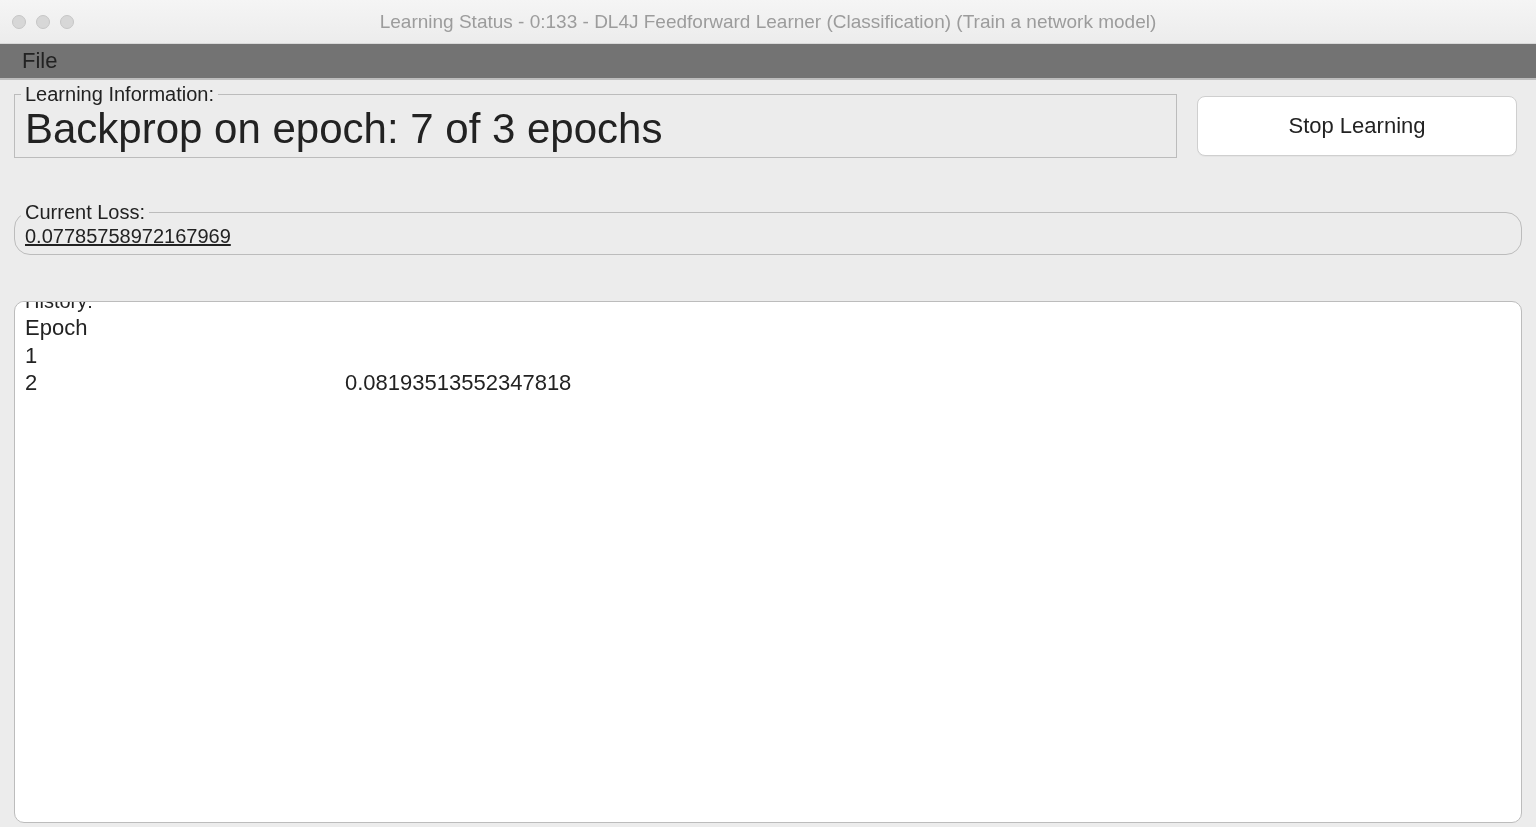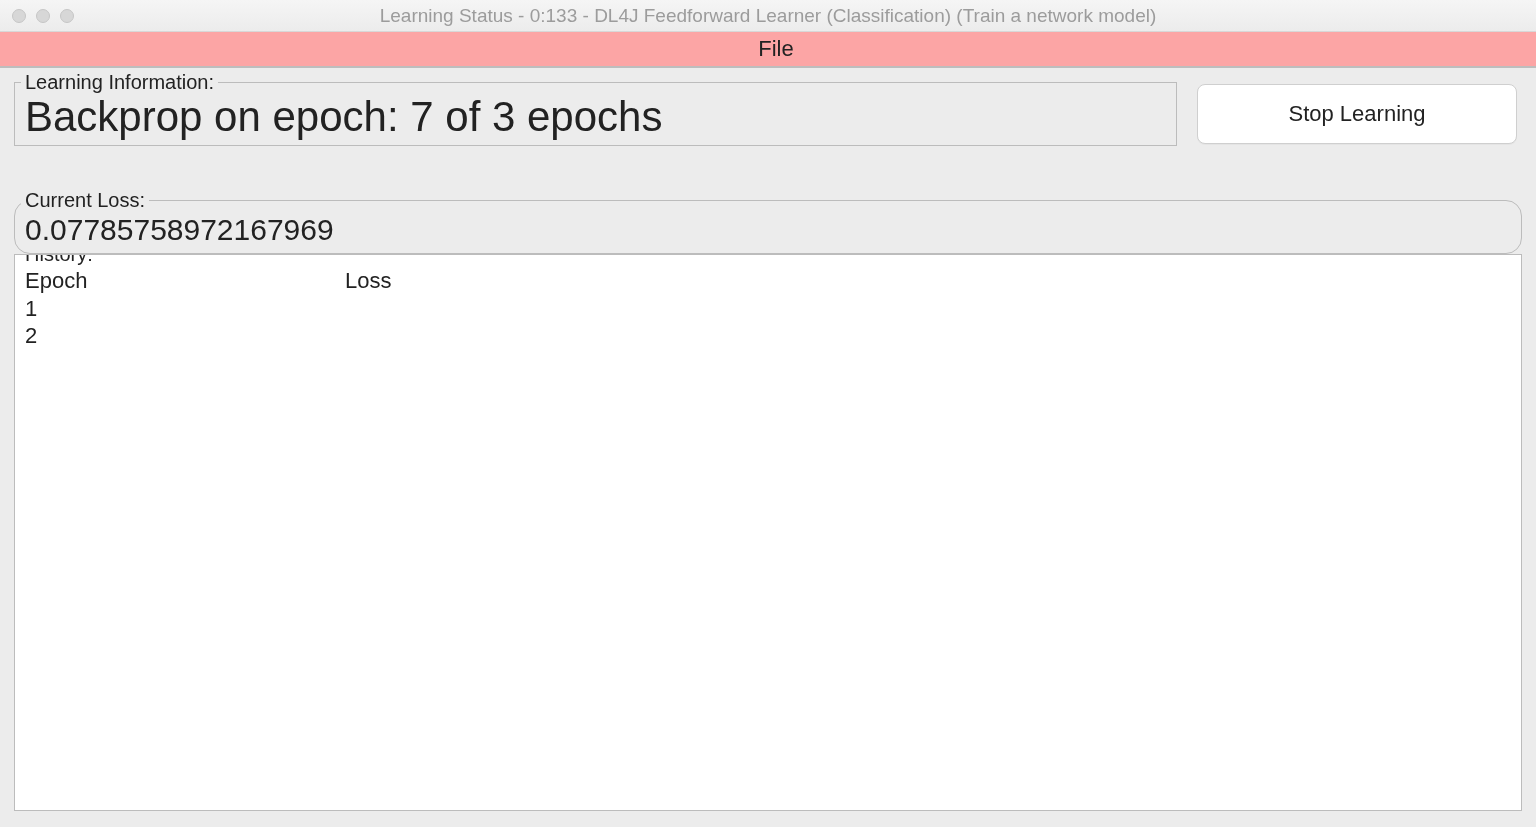--- a/index.html
+++ b/index.html
@@ -5,21 +5,21 @@
   * { box-sizing: border-box; }
   html, body {
     margin: 0; padding: 0;
     width: 1536px; height: 827px;
     font-family: "Segoe UI", "Helvetica Neue", Arial, sans-serif;
     background: #ececec;
     color: #222;
     overflow: hidden;
   }
   .titlebar {
-    height: 32px;
+    height: 44px;
     background: linear-gradient(#f5f5f5, #ececec);
     border-bottom: 1px solid #d8d8d8;
     display: flex;
     align-items: center;
     padding-left: 12px;
     position: relative;
   }
   .traffic {
     display: flex; gap: 10px; align-items: center;
   }
@@ -27,26 +27,25 @@
     width: 14px; height: 14px; border-radius: 50%;
     background: #d7d7d7; border: 1px solid #c6c6c6;
   }
   .title {
     position: absolute; left: 0; right: 0;
     text-align: center; pointer-events: none;
     font-size: 19px; color: #9c9c9c; font-weight: 400;
   }
   .menubar {
     height: 36px;
-    background: #fca5a5;
+    background: #737373;
     border-bottom: 2px solid #bdbdbd;
     display: flex; align-items: center;
     padding-left: 16px;
     font-size: 22px;
-    justify-content: center;
   }
   .menuitem { padding: 4px 6px; cursor: default; }
   .content {
     padding: 14px 14px 14px 14px;
     display: flex; flex-direction: column;
     height: calc(827px - 34px - 36px);
   }
   .toprow {
     display: flex; gap: 15px; align-items: stretch;
   }
@@ -83,27 +82,30 @@
     font-size: 22px;
     cursor: default;
     display: flex; align-items: center; justify-content: center;
     box-shadow: 0 1px 0 rgba(0,0,0,0.03);
   }
   .loss-box {
     margin-top: 54px;
     border-radius: 16px;
   }
   .loss-value {
-    font-size: 30px;
+    font-size: 20px;
     padding-left: 2px;
+    text-decoration: underline;
   }
   .history-box {
+    margin-top: 46px;
     flex: 1;
     display: flex; flex-direction: column;
     overflow: hidden;
+    border-radius: 10px;
   }
   .history-table {
     font-size: 22px;
     font-family: "Segoe UI", Arial, sans-serif;
     line-height: 1.25;
     padding-left: 2px;
   }
   .history-row { display: flex; }
   .history-col-epoch { width: 320px; }
   .history-col-loss { flex: 1; }
@@ -141,24 +143,24 @@
   <div class="fieldset loss-box">
     <div class="legend">Current Loss:</div>
     <div class="loss-value">0.07785758972167969</div>
   </div>
 
   <div class="fieldset white history-box">
     <div class="legend" style="background:#ffffff">History:</div>
     <div class="history-table">
       <div class="history-row">
         <div class="history-col-epoch">Epoch</div>
-        <div class="history-col-loss">Loss</div>
       </div>
       <div class="history-row">
         <div class="history-col-epoch">1</div>
       </div>
       <div class="history-row">
         <div class="history-col-epoch">2</div>
+        <div class="history-col-loss">0.08193513552347818</div>
       </div>
     </div>
   </div>
 
 </div>
 
 </body></html>

